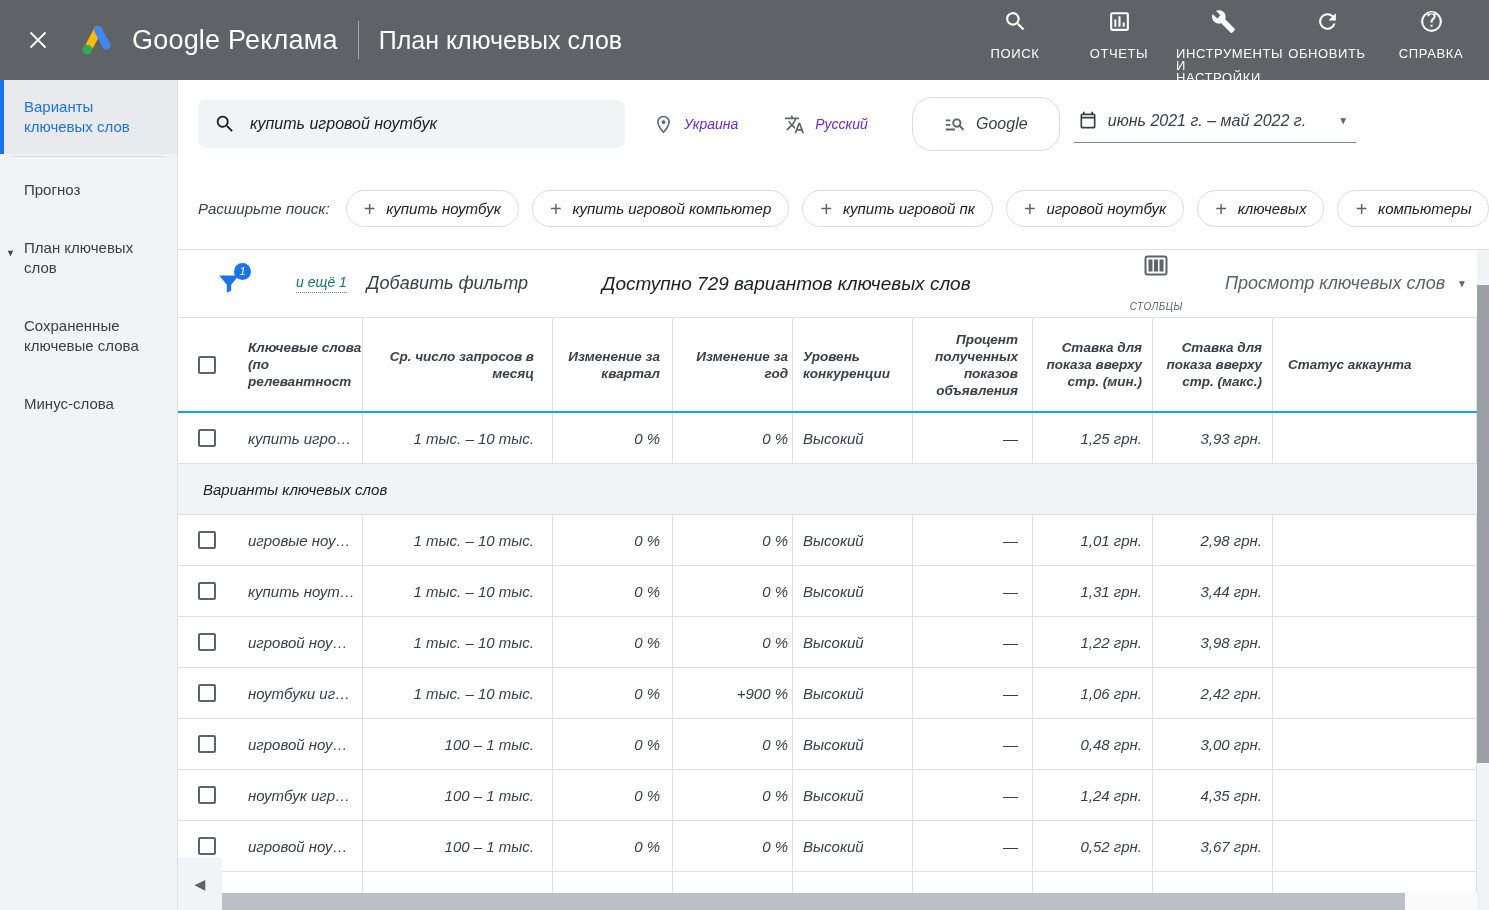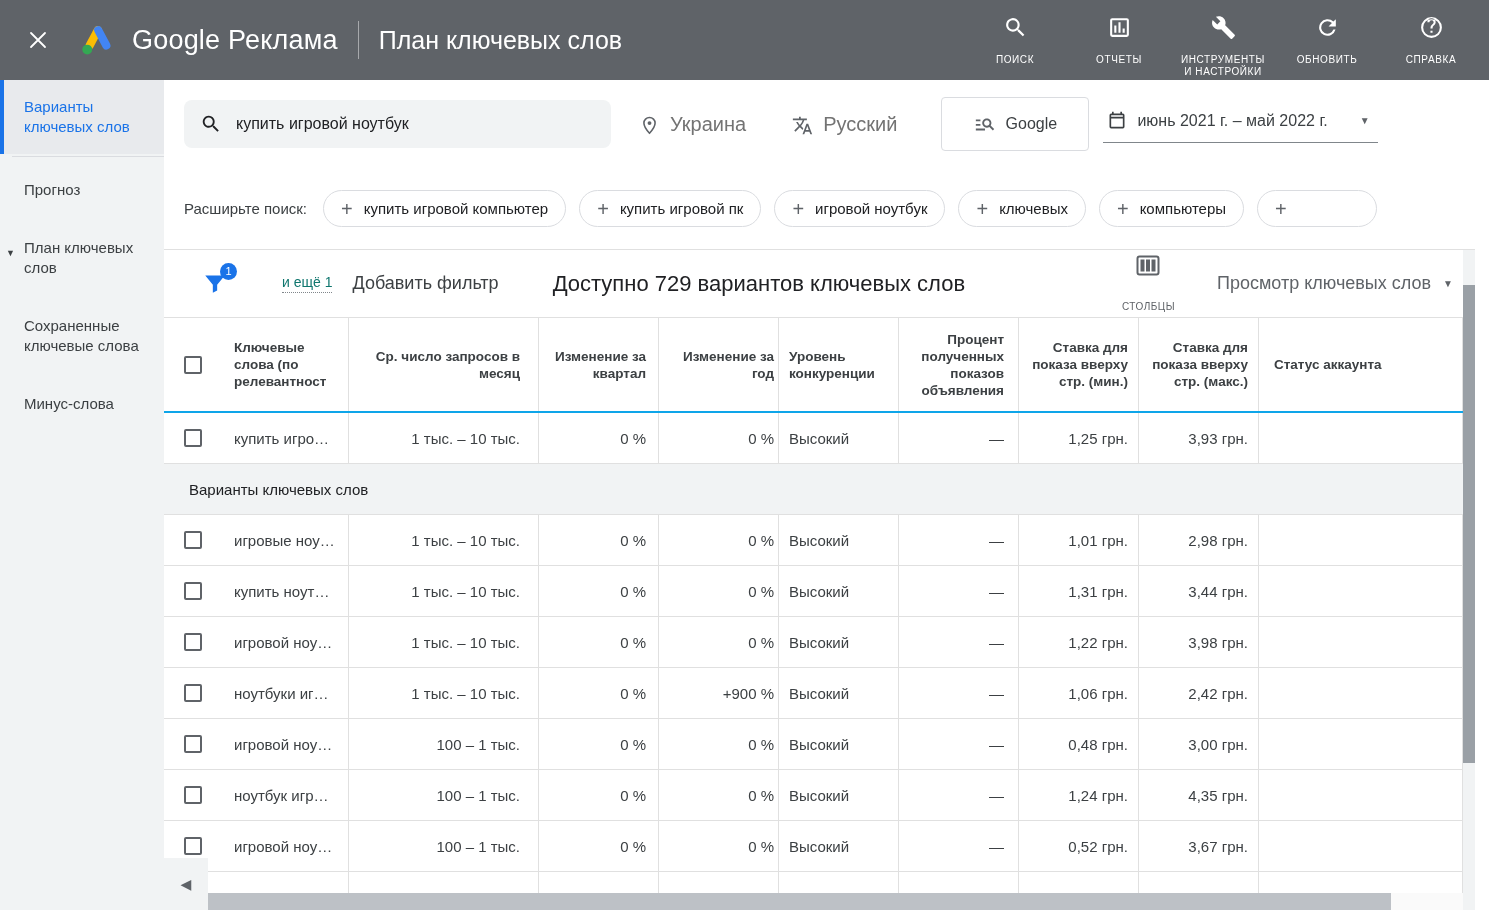--- a/index.html
+++ b/index.html
@@ -13,52 +13,52 @@
   .close-btn { margin-left:24px; width:28px; height:28px; display:flex;
     align-items:center; justify-content:center; cursor:pointer; }
   .ads-logo { margin-left:28px; width:36px; height:32px; }
   .brand { margin-left:16px; font-size:27px; color:#fff; letter-spacing:.2px; white-space:nowrap; }
   .tb-divider { width:1px; height:38px; background:rgba(255,255,255,.45); margin:0 20px; }
   .page-title { font-size:25px; color:#fff; white-space:nowrap; }
   .tb-actions { margin-left:auto; margin-right:10px; display:flex; align-items:flex-start; gap:8px; }
   .tb-action { width:96px; display:flex; flex-direction:column; align-items:center;
     cursor:pointer; padding-top:12px; }
   .tb-action svg { width:25px; height:25px; }
-  .tb-action .lbl { margin-top:14px; font-size:10px; letter-spacing:.6px; color:#fff;
-    text-align:center; line-height:12px; max-width:94px; }
+  .tb-action .lbl { margin-top:14px; font-size:13px; letter-spacing:.6px; color:#fff;
+    line-height:12px; max-width:94px; }
 
   
   .sidebar { position:absolute; left:0; top:80px; width:178px; height:830px;
     background:#f1f3f4; border-right:1px solid #e0e0e0; }
   .nav-item { position:relative; padding:15px 14px 15px 24px; font-size:15px;
     line-height:20px; color:#3c4043; cursor:pointer; }
   .nav-item.active { background:#e8eaed; color:#1a73e8; padding-top:17px; padding-bottom:17px; }
   .nav-item.active::before { content:""; position:absolute; left:0; top:0; bottom:0;
     width:4px; background:#1a73e8; }
   .nav-divider { height:1px; background:#dadce0; margin:2px 12px 6px 12px; }
   .nav-item .expander { position:absolute; left:6px; top:20px; font-size:9px; color:#3c4043; }
   .nav-item.has-expander { padding-left:24px; }
   .nav-item.gap-top { margin-top:8px; }
 
   
-  .main { position:absolute; left:164px; top:80px; width:1311px; height:830px; background:#fff; }
+  .main { position:absolute; left:178px; top:80px; width:1311px; height:830px; background:#fff;font-style:italic; }
 
   
   .search-row { height:88px; display:flex; align-items:center; padding-left:20px; }
   .search-box { width:427px; height:48px; background:#f1f3f4; border-radius:8px;
     display:flex; align-items:center; padding:0 16px; }
   .search-box svg { width:22px; height:22px; margin-right:14px; flex:none; }
   .search-box .q { font-size:16px; color:#202124; }
-  .crit { display:flex; align-items:flex-end; gap:10px; font-size:20px; color:#737373;
+  .crit { display:flex; align-items:center; gap:10px; font-size:14px; color:#6d28d9;
     cursor:pointer; white-space:nowrap; }
   .crit svg { width:21px; height:21px; }
   .crit.loc { margin-left:28px; }
   .crit.lang { margin-left:46px; }
   .network-btn { margin-left:44px; height:54px; min-width:148px; border:1px solid #dadce0;
-    border-radius:4px; display:flex; align-items:center; justify-content:center; gap:10px;
+    border-radius:20px; display:flex; align-items:center; justify-content:center; gap:10px;
     font-size:16px; color:#3c4043; cursor:pointer; padding:0 18px; }
   .network-btn svg { width:22px; height:22px; }
   .date-sel { margin-left:14px; height:38px; display:flex; align-items:center; gap:10px;
     border-bottom:1px solid #80868b; padding:0 8px 6px 4px; font-size:16px; color:#3c4043; cursor:pointer; }
   .date-sel svg { width:20px; height:20px; }
   .caret { font-size:10px; color:#5f6368; }
   .date-sel .caret { margin-left:22px; }
 
   
   .chips-row { height:82px; display:flex; align-items:center; padding-left:20px;
@@ -75,21 +75,21 @@
   
   .toolbar { height:68px; display:flex; align-items:center; border-bottom:1px solid #e0e0e0; }
   .filter-wrap { position:relative; margin-left:38px; width:28px; height:28px; cursor:pointer; }
   .filter-wrap svg { width:26px; height:26px; }
   .filter-badge { position:absolute; right:-7px; top:-7px; width:17px; height:17px;
     border-radius:50%; background:#1a73e8; color:#fff; font-size:11px; display:flex;
     align-items:center; justify-content:center; }
   .more-filters { margin-left:52px; font-size:14px; color:#0f766e; border-bottom:1px dotted #80868b;
     padding-bottom:2px; cursor:pointer; }
   .add-filter { margin-left:20px; font-size:18px; color:#3c4043; cursor:pointer; }
-  .available { margin-left:54px; font-size:22px; color:#202124; }
+  .available { margin-left:74px; font-size:19px; color:#202124; }
   .tb-right { margin-left:auto; display:flex; align-items:center; margin-right:22px; }
   .columns-btn { display:flex; flex-direction:column; align-items:center; cursor:pointer;gap:20px; }
   .columns-btn svg { width:24px; height:22px; }
   .columns-btn .lbl { margin-top:4px; font-size:10px; letter-spacing:.5px; color:#5f6368; }
   .view-sel { margin-left:42px; display:flex; align-items:center; gap:12px; font-size:18px;
     color:#5f6368; cursor:pointer; }
 
   
   .tbl { position:absolute; left:0; top:238px; width:1299px; }
   .trow { display:grid; grid-template-columns:57px 128px 190px 120px 120px 120px 120px 120px 120px 204px;
@@ -236,20 +236,24 @@
             <path fill="#3c4043" d="M19 3h-1V1h-2v2H8V1H6v2H5a2 2 0 0 0-2 2v14a2 2 0 0 0 2 2h14a2 2 0 0 0 2-2V5a2 2 0 0 0-2-2zm0 16H5V9h14v10zM5 7V5h14v2H5z"></path>
           </svg>
         <span>июнь 2021 г. – май 2022 г.</span>
         <span class="caret">▼</span>
       </div>
     </div>
 
     <div class="chips-row">
       <span class="chips-label">Расширьте поиск:</span>
       <div class="chips">
+  <div class="chip">
+    <span class="plus"></span>
+    <span class="c-lbl">купить ноутбук</span>
+  </div>
 
   <div class="chip">
     <span class="plus"></span>
     <span class="c-lbl">купить игровой компьютер</span>
   </div>
 
   <div class="chip">
     <span class="plus"></span>
     <span class="c-lbl">купить игровой пк</span>
   </div>

